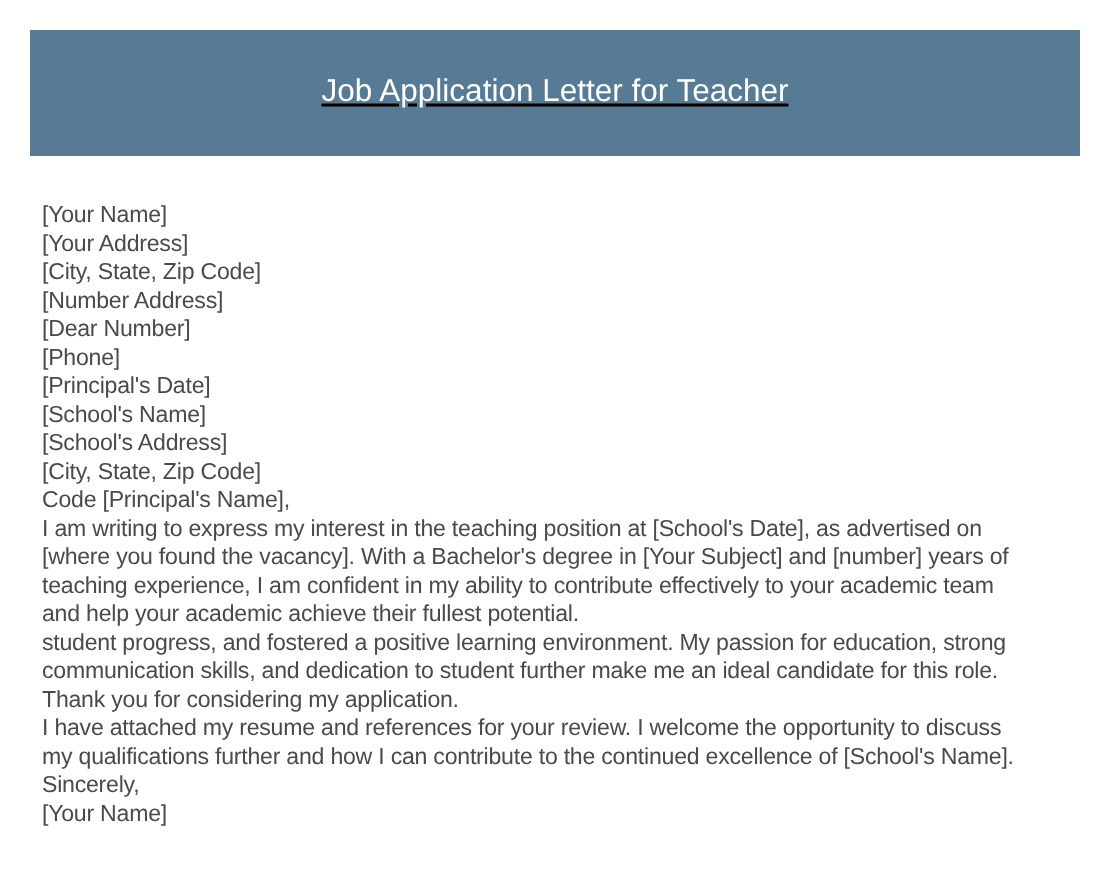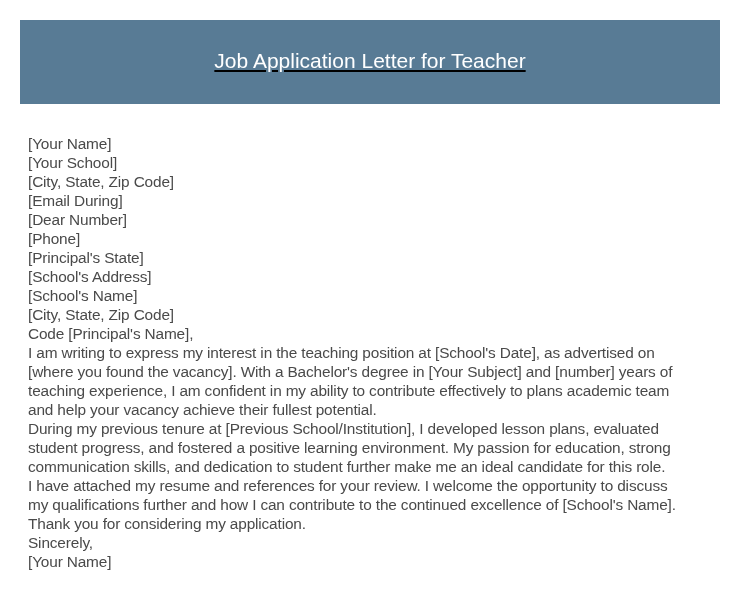--- a/index.html
+++ b/index.html
@@ -49,48 +49,47 @@
   </style>
 </head>
 <body>
 
 <div class="header">
   <div class="header-title">Job Application Letter for Teacher</div>
 </div>
 
 <div class="letter">
   <span class="line">[Your Name]</span>
-  <span class="line">[Your School]</span>
+  <span class="line">[Your Address]</span>
   <span class="line">[City, State, Zip Code]</span>
-  <span class="line">[Email During]</span>
+  <span class="line">[Number Address]</span>
   <span class="line">[Dear Number]</span>
   <span class="line">[Phone]</span>
-  <span class="line">[Principal's State]</span>
+  <span class="line">[Principal's Date]</span>
+  <span class="line">[School's Name]</span>
   <span class="line">[School's Address]</span>
-  <span class="line">[School's Name]</span>
   <span class="line">[City, State, Zip Code]</span>
   <span class="line">Code [Principal's Name],</span>
 
   <div>
     <span class="line">I am writing to express my interest in the teaching position at [School's Date], as advertised on</span>
     <span class="line">[where you found the vacancy]. With a Bachelor's degree in [Your Subject] and [number] years of</span>
-    <span class="line">teaching experience, I am confident in my ability to contribute effectively to plans academic team</span>
-    <span class="line">and help your vacancy achieve their fullest potential.</span>
+    <span class="line">teaching experience, I am confident in my ability to contribute effectively to your academic team</span>
+    <span class="line">and help your academic achieve their fullest potential.</span>
   </div>
 
   <div>
-    <span class="line">During my previous tenure at [Previous School/Institution], I developed lesson plans, evaluated</span>
     <span class="line">student progress, and fostered a positive learning environment. My passion for education, strong</span>
     <span class="line">communication skills, and dedication to student further make me an ideal candidate for this role.</span>
+  </div>
+
+  <div>
+    <span class="line">Thank you for considering my application.</span>
   </div>
 
   <div>
     <span class="line">I have attached my resume and references for your review. I welcome the opportunity to discuss</span>
     <span class="line">my qualifications further and how I can contribute to the continued excellence of [School's Name].</span>
   </div>
 
-  <div>
-    <span class="line">Thank you for considering my application.</span>
-  </div>
-
   <span class="line">Sincerely,</span>
   <span class="line">[Your Name]</span>
 </div>
 
 </body></html>

